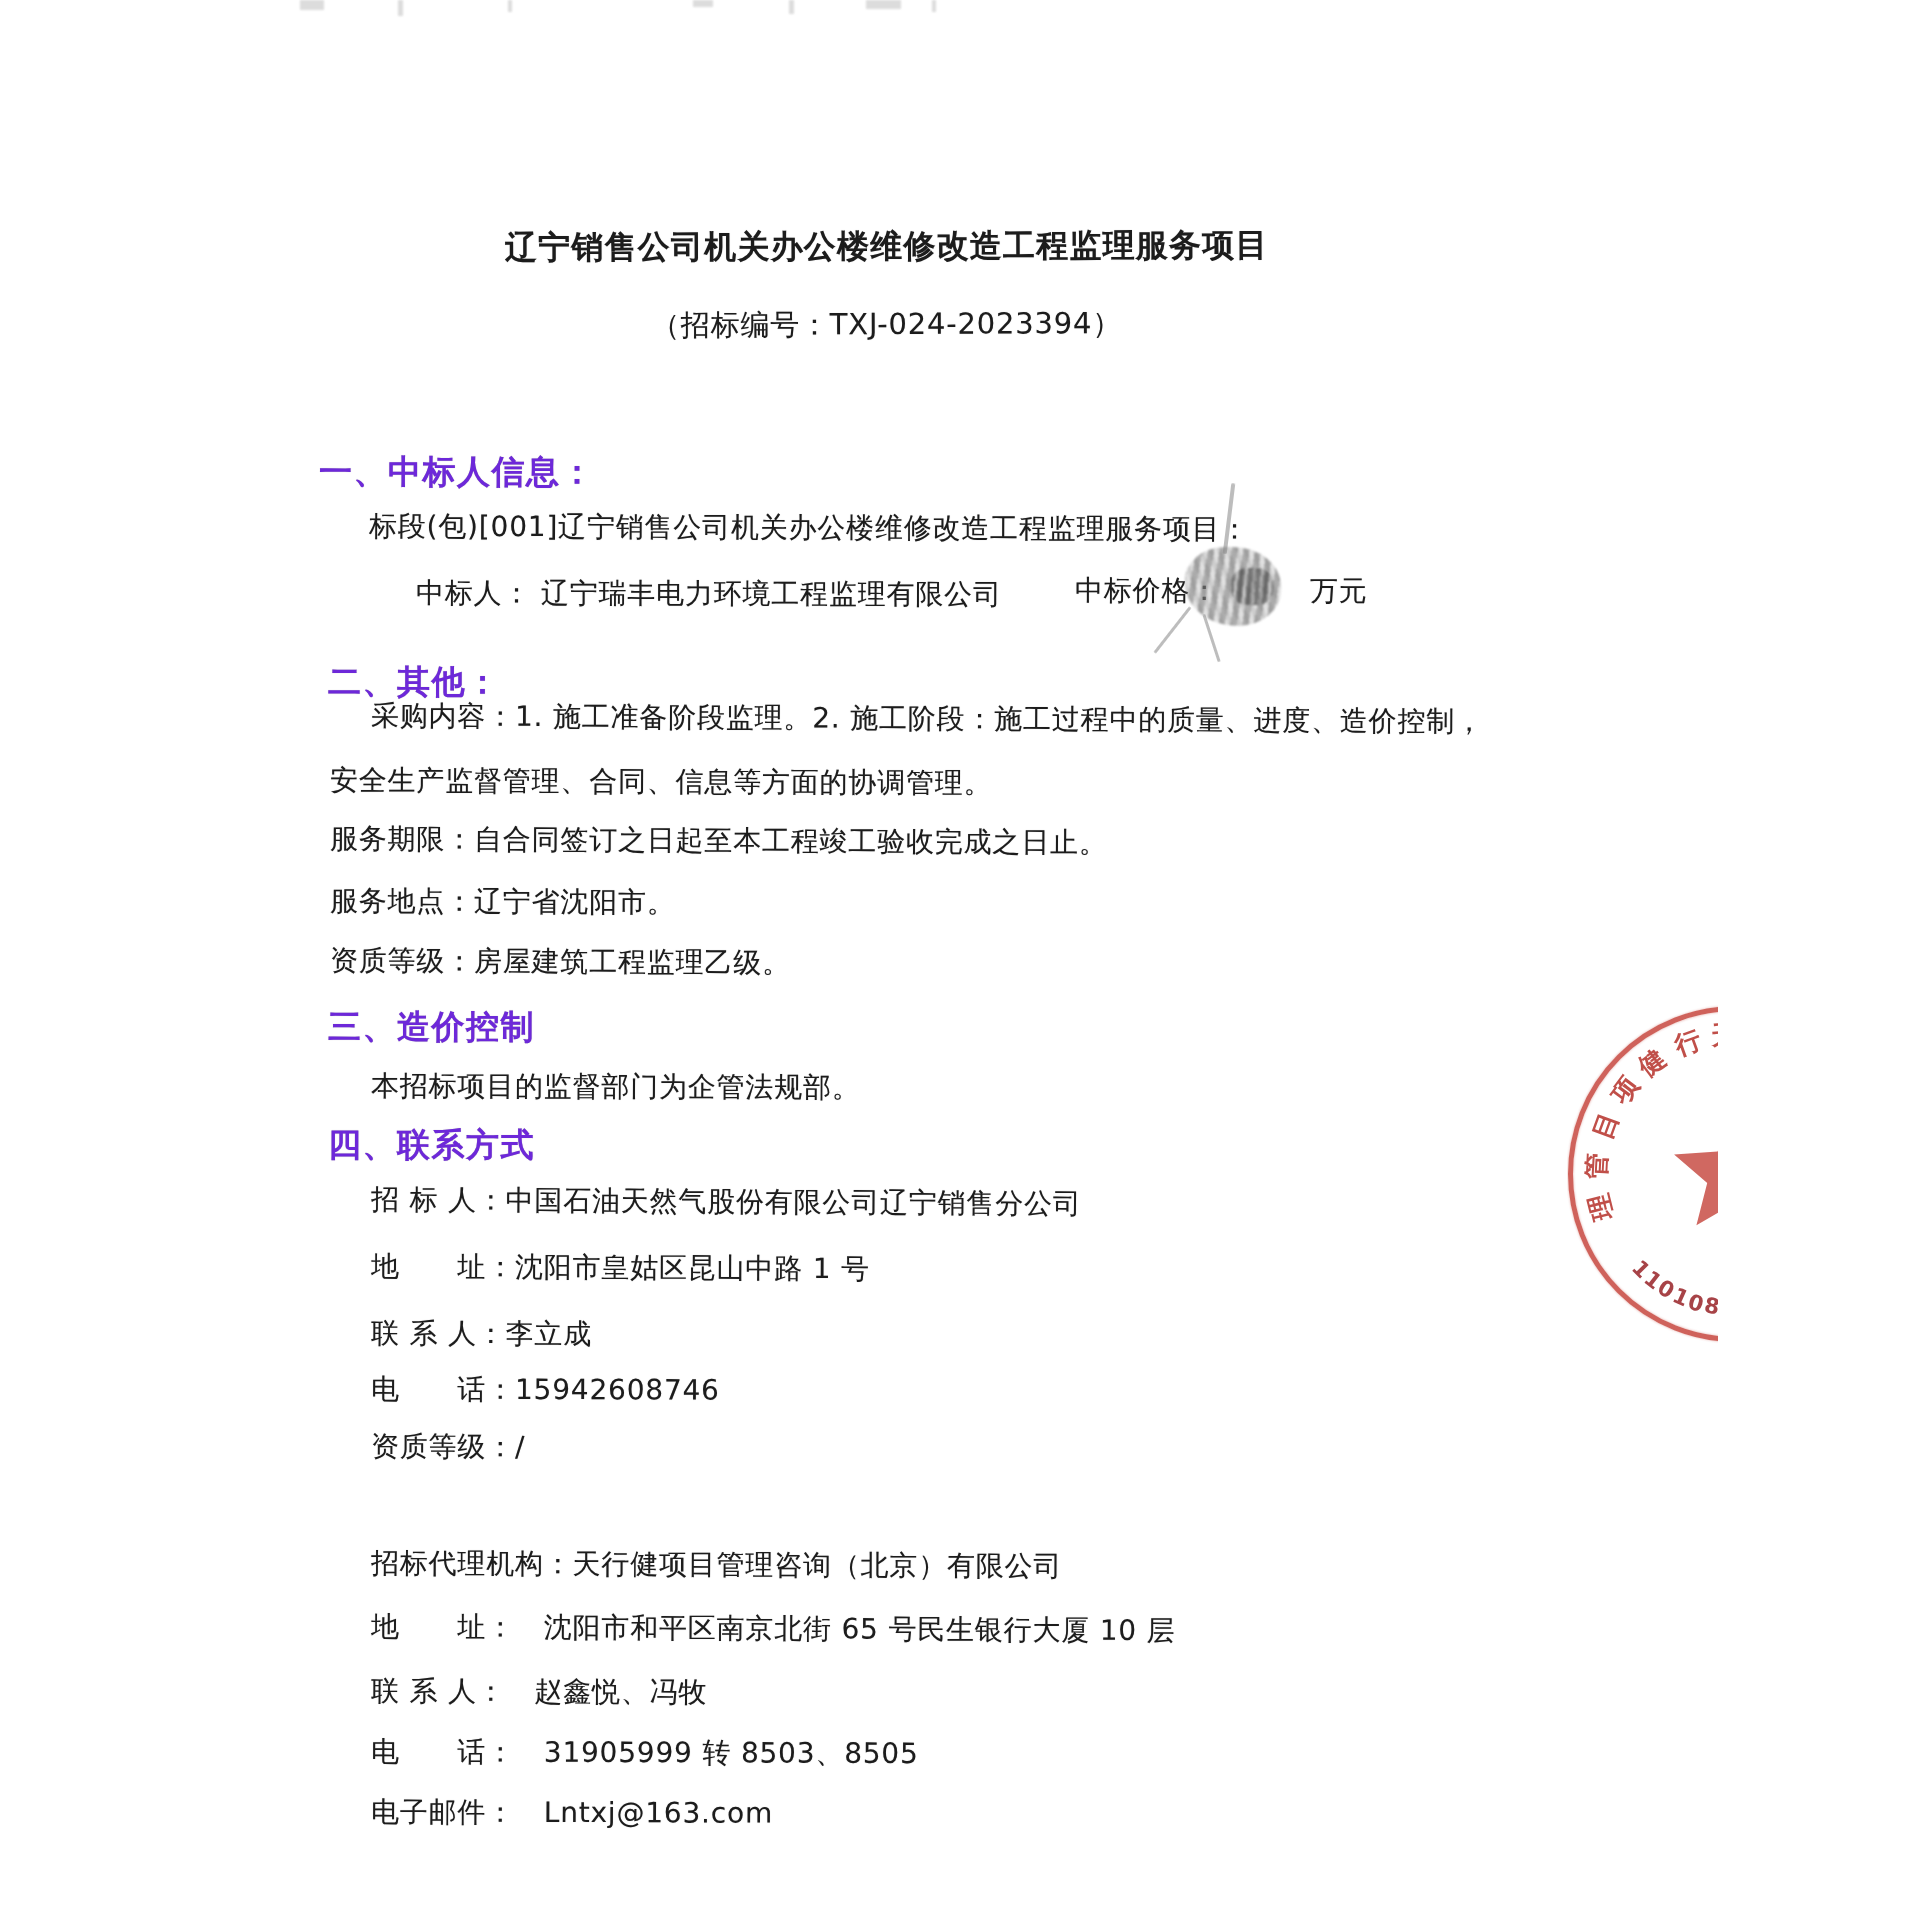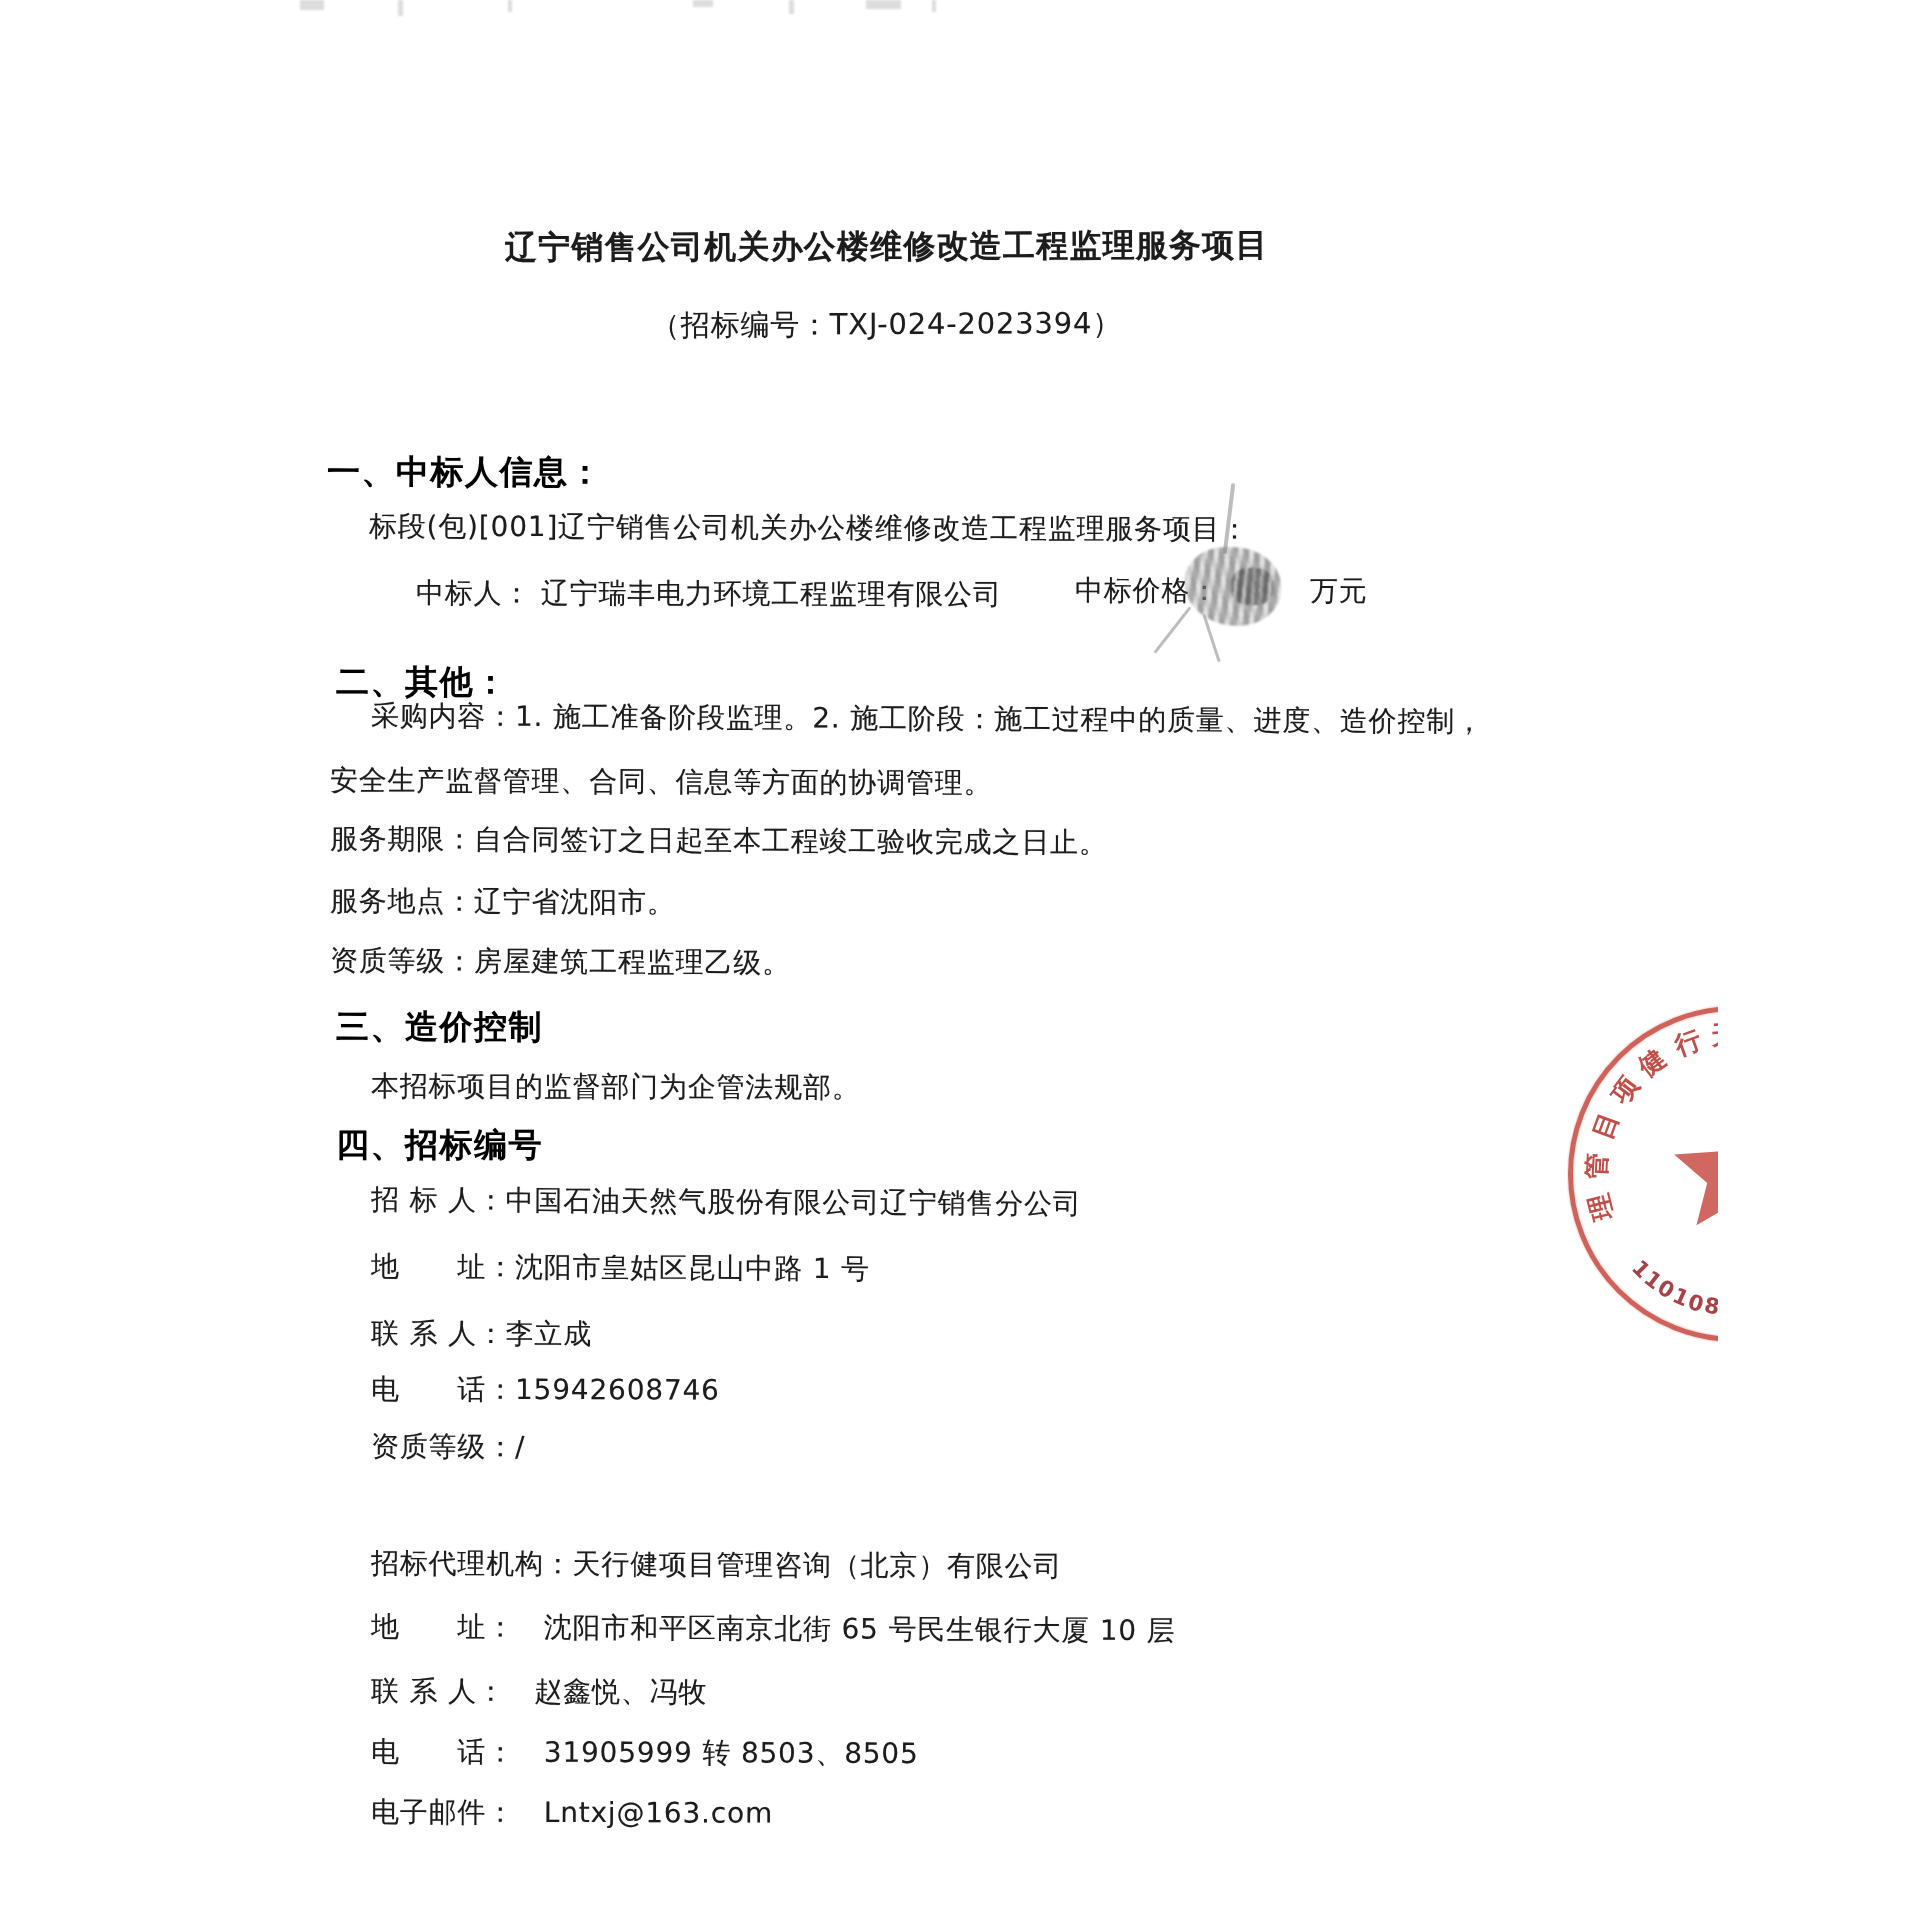--- a/index.html
+++ b/index.html
@@ -8,21 +8,21 @@
     overflow:hidden;
     font-family:"DejaVu Sans","Liberation Sans",sans-serif;
     color:#1b1b1b;
   }
   .line{
     position:absolute; white-space:nowrap; color:#1c1c1c;
     text-shadow:0 0 0.8px rgba(20,20,20,.35);
     letter-spacing:0.8px;
   }
   .body-line{font-size:28px;}
-  .sec-head{font-size:33px; font-weight:bold; color:#000000; letter-spacing:1.5px;margin-left:8px;}
+  .sec-head{font-size:33px; font-weight:bold; color:#6d28d9; letter-spacing:1.5px;}
   .doc-title{font-size:32px; font-weight:600; letter-spacing:1.2px;}
   .doc-subtitle{font-size:29px; font-weight:500; letter-spacing:0.8px;}
 
   
   #redaction{position:absolute; left:1185px; top:547px; width:96px; height:79px;}
   #redaction .blob{
     position:absolute; inset:0; border-radius:42% 50% 45% 55%;
     background:repeating-linear-gradient(100deg, rgba(110,110,110,.55) 0 6.2px, rgba(175,175,175,.30) 6.2px 11.6px),
                repeating-linear-gradient(75deg, rgba(140,140,140,.35) 0 3.9px, rgba(200,200,200,.15) 3.9px 8.5px);
     filter:blur(1.2px);
@@ -87,21 +87,21 @@
   <div class="line sec-head" style="left:328px;top:660px;transform:rotate(0.15deg);">二、其他：</div>
   <div class="line body-line" style="left:371px;top:700px;transform:rotate(0.3deg);">采购内容：1. 施工准备阶段监理。2. 施工阶段：施工过程中的质量、进度、造价控制，</div>
   <div class="line body-line" style="left:330px;top:763px;transform:rotate(0.25deg);">安全生产监督管理、合同、信息等方面的协调管理。</div>
   <div class="line body-line" style="left:330px;top:822px;transform:rotate(0.3deg);">服务期限：自合同签订之日起至本工程竣工验收完成之日止。</div>
   <div class="line body-line" style="left:330px;top:883px;transform:rotate(0.25deg);">服务地点：辽宁省沈阳市。</div>
   <div class="line body-line" style="left:330px;top:943px;transform:rotate(0.3deg);">资质等级：房屋建筑工程监理乙级。</div>
 
   <div class="line sec-head" style="left:328px;top:1005px;transform:rotate(0.1deg);">三、造价控制</div>
   <div class="line body-line" style="left:371px;top:1068px;transform:rotate(0.2deg);">本招标项目的监督部门为企管法规部。</div>
 
-  <div class="line sec-head" style="left:328px;top:1123px;transform:rotate(0.1deg);">四、招标编号</div>
+  <div class="line sec-head" style="left:328px;top:1123px;transform:rotate(0.1deg);">四、联系方式</div>
   <div class="line body-line" style="left:371px;top:1183px;transform:rotate(0.35deg);">招 标 人：中国石油天然气股份有限公司辽宁销售分公司</div>
   <div class="line body-line" style="left:371px;top:1249px;transform:rotate(0.3deg);">地　　址：沈阳市皇姑区昆山中路 1 号</div>
   <div class="line body-line" style="left:371px;top:1315px;transform:rotate(0.25deg);">联 系 人：李立成</div>
   <div class="line body-line" style="left:371px;top:1371px;transform:rotate(0.2deg);">电　　话：15942608746</div>
   <div class="line body-line" style="left:371px;top:1428px;transform:rotate(0.2deg);">资质等级：/</div>
 
   <div class="line body-line" style="left:371px;top:1546px;transform:rotate(0.25deg);">招标代理机构：天行健项目管理咨询（北京）有限公司</div>
   <div class="line body-line" style="left:371px;top:1610px;transform:rotate(0.3deg);">地　　址：　沈阳市和平区南京北街 65 号民生银行大厦 10 层</div>
   <div class="line body-line" style="left:371px;top:1673px;transform:rotate(0.25deg);">联 系 人：　赵鑫悦、冯牧</div>
   <div class="line body-line" style="left:371px;top:1734px;transform:rotate(0.2deg);">电　　话：　31905999 转 8503、8505</div>

